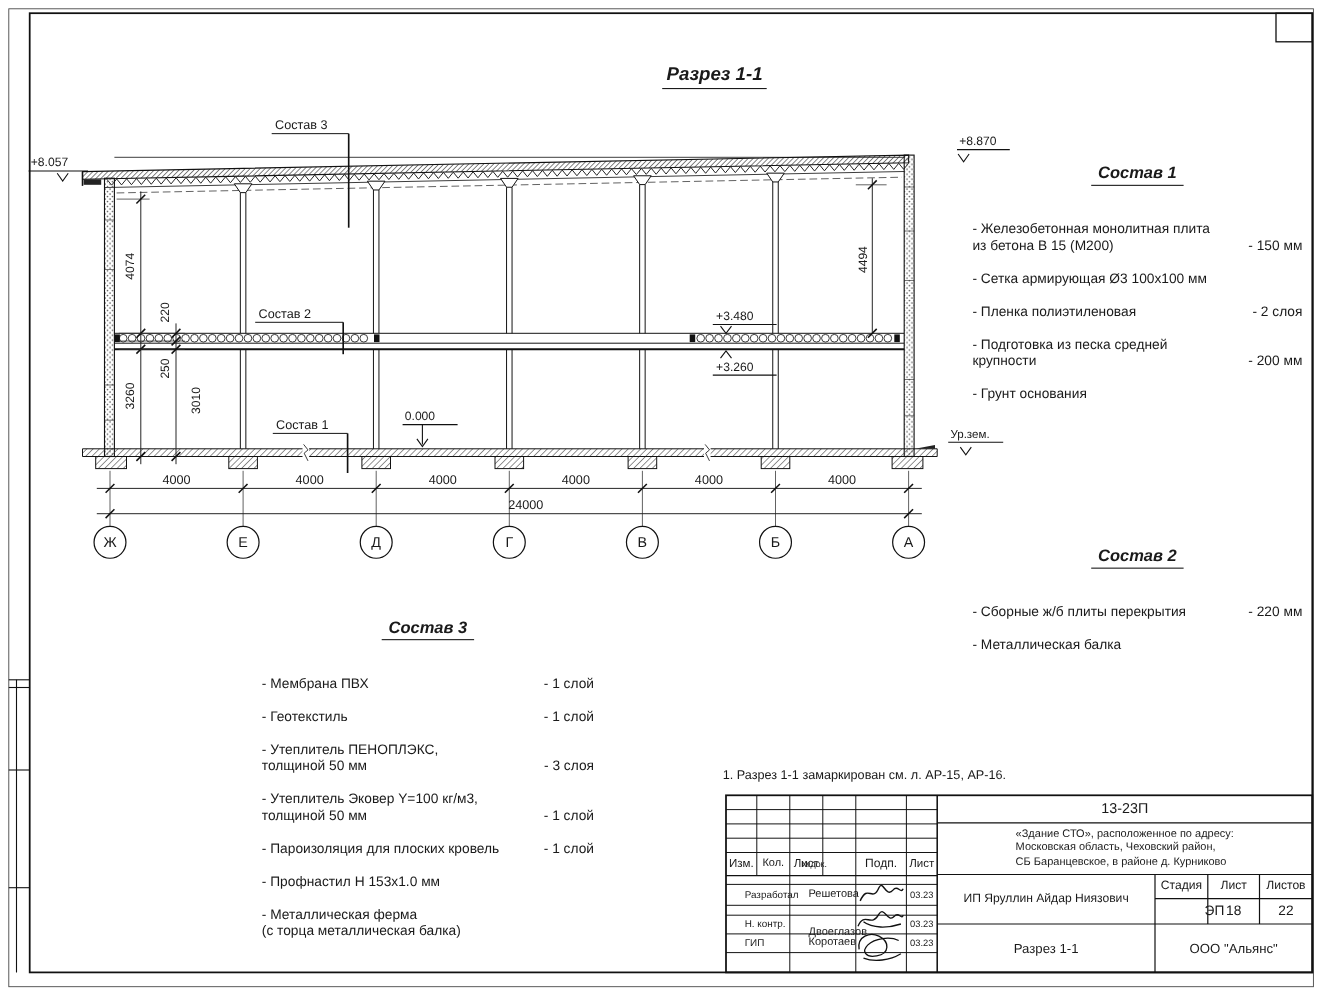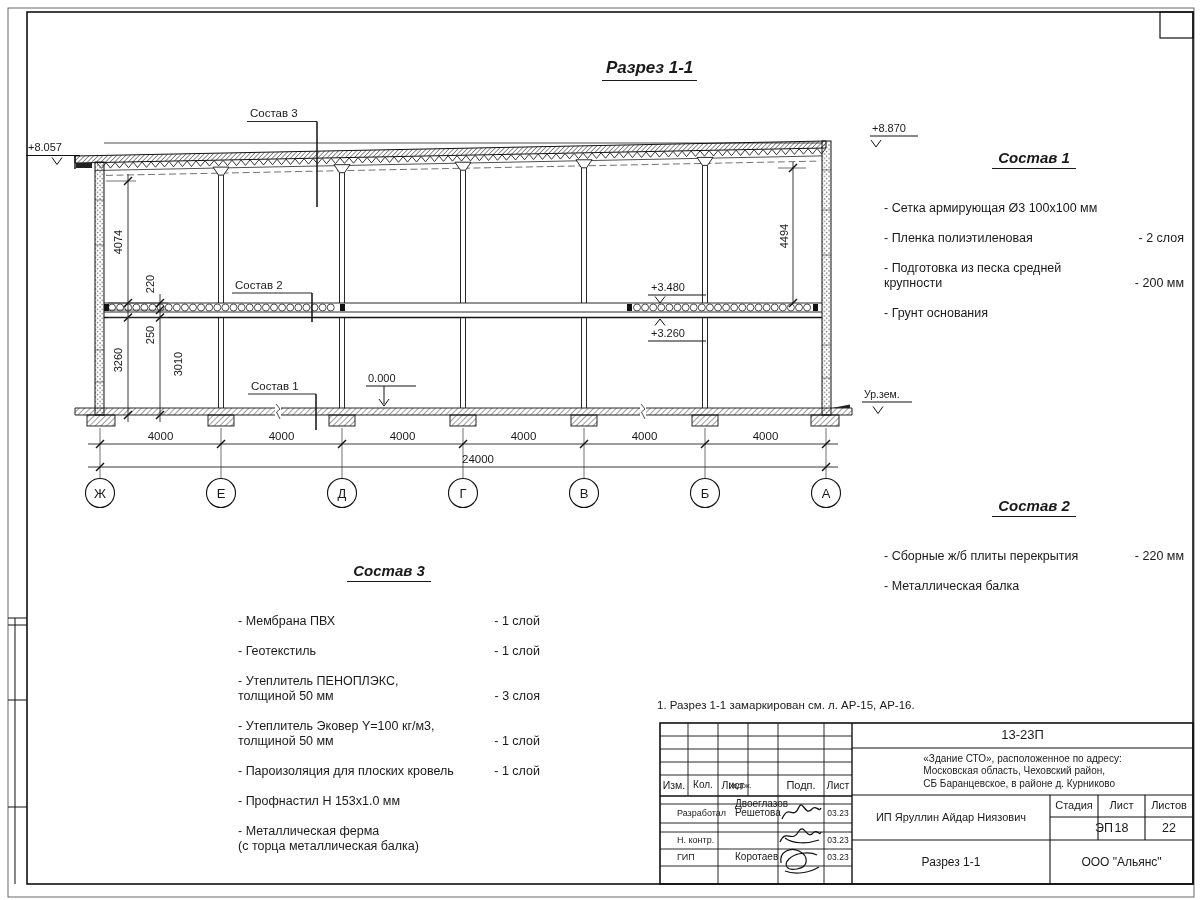--- a/index.html
+++ b/index.html
@@ -364,20 +364,25 @@
       </g>
     </g>
   </svg>
 
   <div class="abs page-title" style="left:602px;top:58px;">Разрез 1-1</div>
 
   <div class="sostav" style="left:884px;top:149px;width:300px;">
     <div class="hdr">Состав 1</div>
     <div class="items">
       <div class="item">
+          <span class="txt">- Железобетонная  монолитная плита
+  из бетона В 15 (М200)</span>
+          <span class="val">- 150 мм</span>
+        </div>
+      <div class="item">
           <span class="txt">- Сетка армирующая Ø3 100х100 мм</span>
           <span class="val"></span>
         </div>
       <div class="item">
           <span class="txt">- Пленка полиэтиленовая</span>
           <span class="val">-  2 слоя</span>
         </div>
       <div class="item">
           <span class="txt">- Подготовка из песка средней
   крупности</span>
@@ -449,21 +454,21 @@
     <div class="tb-cell" style="left:718px;top:775px;width:30px;height:21px;font-size:10.5px;">Лист</div>
     <div class="tb-cell" style="left:725px;top:775px;width:30px;height:21px;font-size:8px;">№док.</div>
     <div class="tb-cell" style="left:778px;top:775px;width:46px;height:21px;font-size:11px;">Подп.</div>
     <div class="tb-cell" style="left:824px;top:775px;width:28px;height:21px;font-size:10.5px;">Лист</div>
 
     <div class="tb-cell tb-left" style="left:661px;top:804px;width:56px;height:19px;font-size:9px;">Разработал</div>
     <div class="tb-cell tb-left" style="left:719px;top:804px;width:58px;height:19px;font-size:10px;">Решетова</div>
     <div class="tb-cell" style="left:824px;top:804px;width:28px;height:19px;font-size:8.5px;">03.23</div>
 
     <div class="tb-cell tb-left" style="left:661px;top:832px;width:56px;height:17px;font-size:9px;">Н. контр.</div>
-    <div class="tb-cell tb-left" style="left:719px;top:788px;width:58px;height:32px;font-size:10px;">Двоеглазов</div>
+    <div class="tb-cell tb-left" style="left:719px;top:832px;width:58px;height:32px;font-size:10px;">Двоеглазов</div>
     <div class="tb-cell" style="left:824px;top:832px;width:28px;height:17px;font-size:8.5px;">03.23</div>
 
     <div class="tb-cell tb-left" style="left:661px;top:849px;width:56px;height:17px;font-size:9px;">ГИП</div>
     <div class="tb-cell tb-left" style="left:719px;top:849px;width:58px;height:17px;font-size:10px;">Коротаев</div>
     <div class="tb-cell" style="left:824px;top:849px;width:28px;height:17px;font-size:8.5px;">03.23</div>
 
     <div class="tb-cell" style="left:852px;top:723px;width:341px;height:25px;font-size:13px;">13-23П</div>
     <div class="tb-cell pre" style="left:852px;top:748px;width:341px;height:47px;font-size:10px;">«Здание СТО», расположенное по адресу:
 Московская область, Чеховский район,
 СБ Баранцевское, в районе д. Курниково</div>

